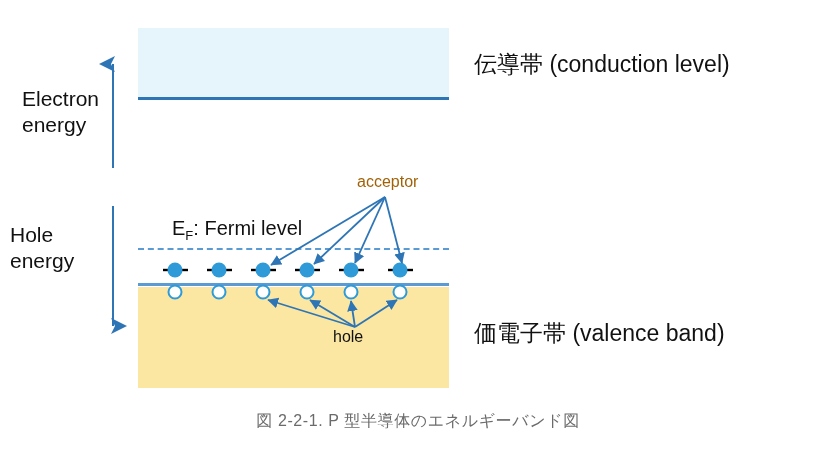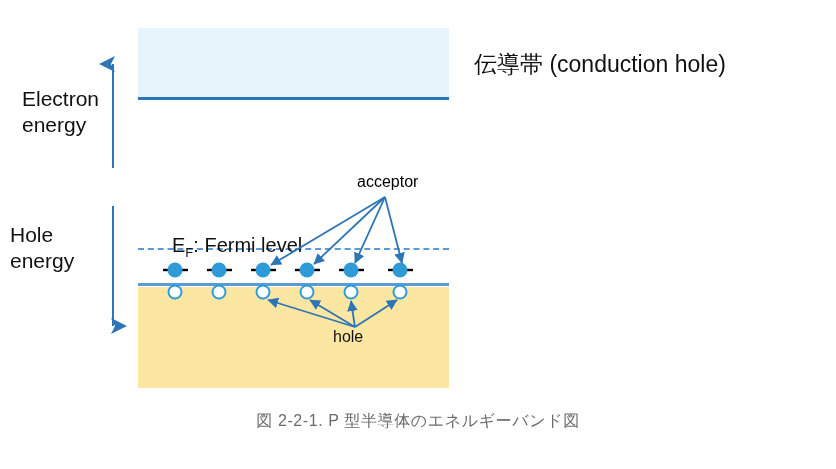--- a/index.html
+++ b/index.html
@@ -58,33 +58,33 @@
 
   
   #fermi-level-line {
     left: 138px; top: 248px;
     width: 311px; height: 0px;
     border-top: 2px dashed #5b9bd5;
   }
 
   
   #fermi-level-label {
-    left: 172px; top: 234px;
+    left: 172px; top: 217px;
     font-size: 20px;
     color: #111111;
     white-space: nowrap;
   }
   #fermi-level-label .sub {
     font-size: 13px;
     vertical-align: sub;
   }
   #acceptor-label {
     left: 357px; top: 173px;
     font-size: 16px;
-    color: #000000;
+    color: #a16207;
     white-space: nowrap;
   }
   #hole-label {
     left: 333px; top: 328px;
     font-size: 16px;
     color: #111111;
     white-space: nowrap;
   }
 
   
@@ -142,22 +142,23 @@
   <div class="abs" id="valence-band-edge"></div>
 
   <div class="abs" id="fermi-level-line"></div>
 
   <div class="abs" id="fermi-level-label"><span>E</span><span class="sub">F</span><span>: Fermi level</span></div>
 
   <div class="abs" id="acceptor-label">acceptor</div>
 
   <div class="abs" id="hole-label">hole</div>
 
-  <div class="abs band-name" id="conduction-band-name">伝導帯 (conduction hole)</div>
-
+  <div class="abs band-name" id="conduction-band-name">伝導帯 (conduction level)</div>
+
+  <div class="abs band-name" id="valence-band-name">価電子帯 (valence band)</div>
 
 
   <div class="abs" id="figure-caption">図 2-2-1. P 型半導体のエネルギーバンド図</div>
 
   <svg class="abs" id="overlay" viewBox="0 0 836 469">
     <defs>
       <marker id="arrowEnd" markerWidth="7" markerHeight="7" refX="5.6" refY="3" orient="auto" markerUnits="strokeWidth">
         <path d="M0,0 L6,3 L0,6 z" fill="#2e75b6"></path>
       </marker>
       <marker id="axArrowUp" markerWidth="8" markerHeight="8" refX="4" refY="7" orient="auto" markerUnits="strokeWidth">

